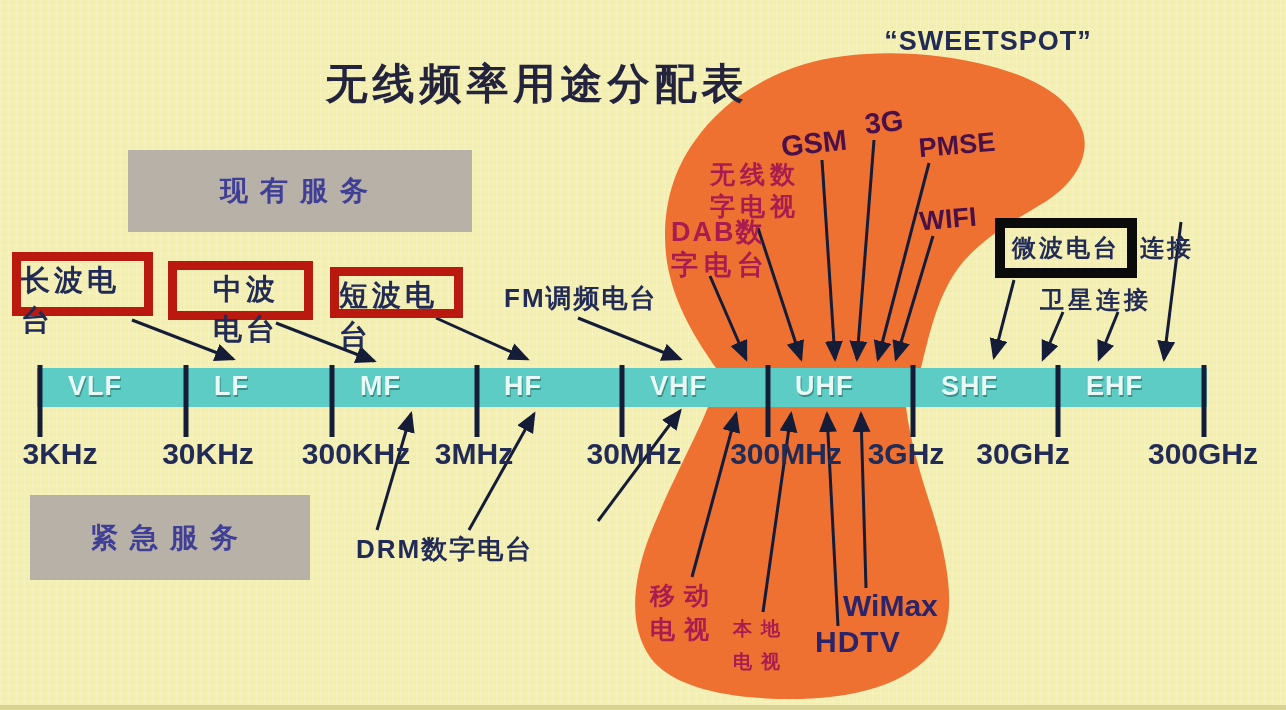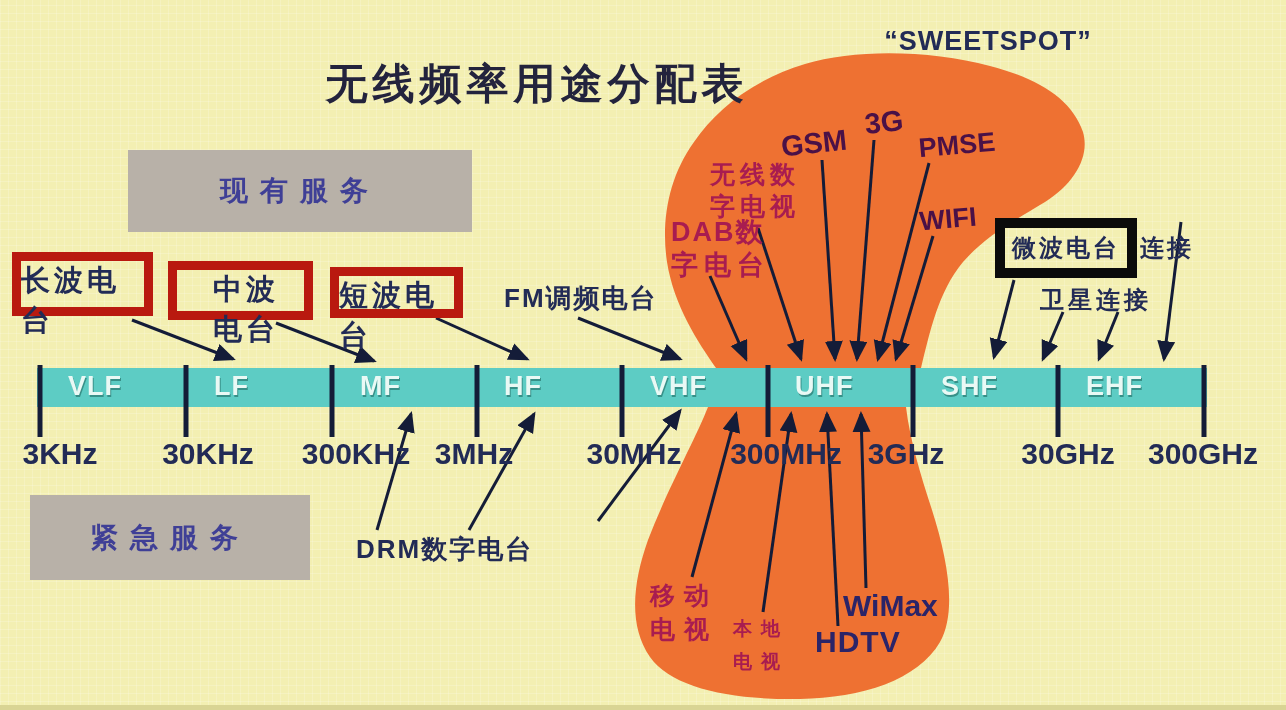--- a/index.html
+++ b/index.html
@@ -119,21 +119,21 @@
       <span class="band-label" style="left: 1086px;">EHF</span>
     </div>
   <div id="freqs">
       <span class="freq-label" style="left: -15px;">3KHz</span>
       <span class="freq-label" style="left: 133px;">30KHz</span>
       <span class="freq-label" style="left: 281px;">300KHz</span>
       <span class="freq-label" style="left: 399px;">3MHz</span>
       <span class="freq-label" style="left: 559px;">30MHz</span>
       <span class="freq-label" style="left: 711px;">300MHz</span>
       <span class="freq-label" style="left: 831px;">3GHz</span>
-      <span class="freq-label" style="left: 993px;">30GHz</span>
+      <span class="freq-label" style="left: 948px;">30GHz</span>
       <span class="freq-label" style="left: 1128px;">300GHz</span>
     </div>
 
   <div class="abs ctr" id="title">无线频率用途分配表</div>
   <div class="abs svc-box" style="left:128px;top:150px;width:344px;height:82px;">
     <span>现有服务</span>
   </div>
 
   <div class="abs ctr navy" id="sweetspot">“SWEETSPOT”</div>
   <div class="abs svc-box" style="left:30px;top:495px;width:280px;height:85px;">

